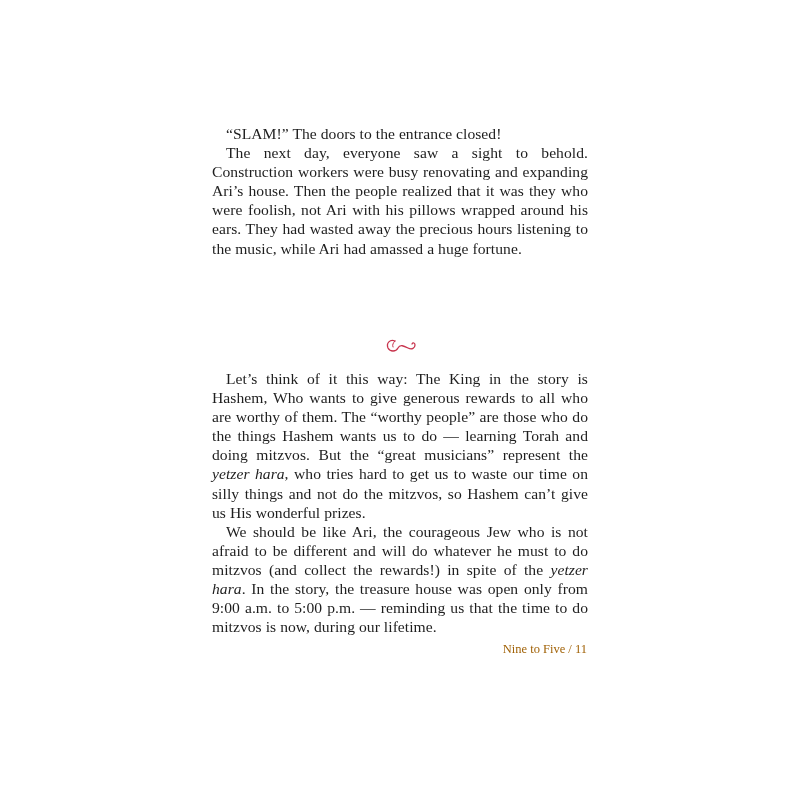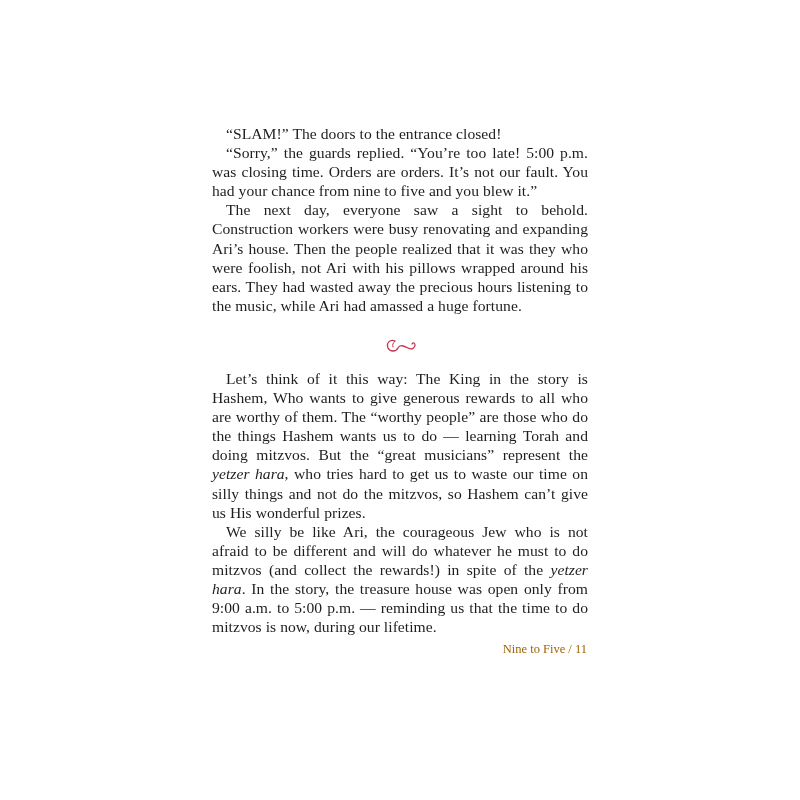--- a/index.html
+++ b/index.html
@@ -57,29 +57,28 @@
       color: #a16207;
     }
   </style>
 </head>
 <body>
 
 <div class="page">
 
   <div class="text-block block-1">
     <p class="para">“SLAM!” The doors to the entrance closed!</p>
-    <p class="para">“Sorry,” the guards replied. “You’re too late! 5:00 p.m. was closing time. Orders are orders. It’s not our fault. You had your chance from nine to five and you blew it.”</p>
     <p class="para">The next day, everyone saw a sight to behold. Construction work­ers were busy renovating and expanding Ari’s house. Then the people realized that it was they who were foolish, not Ari with his pillows wrapped around his ears. They had wasted away the precious hours listening to the music, while Ari had amassed a huge fortune.</p>
   </div>
 
   <svg class="ornament" viewBox="0 0 34 20" xmlns="http://www.w3.org/2000/svg">
     <path d="M11 5 C6 3, 2 7, 4 12 C6 16, 12 16, 14 12 C16 8, 20 10, 24 12 C28 14, 31 12, 31 9 C31 7, 29 6, 28 8" fill="none" stroke="#c8354e" stroke-width="1.3" stroke-linecap="round"></path>
     <path d="M11 5 C9 7, 8 9, 9 11" fill="none" stroke="#c8354e" stroke-width="1" stroke-linecap="round"></path>
   </svg>
 
   <div class="text-block block-2">
     <p class="para"><span>Let’s think of it this way: The King in the story is Hashem, Who wants to give generous rewards to all who are worthy of them. The “worthy people” are those who do the things Hashem wants us to do — learning Torah and doing mitzvos. But the “great musicians” represent the </span><em>yetzer hara</em><span>, who tries hard to get us to waste our time on silly things and not do the mitzvos, so Hashem can’t give us His wonderful prizes.</span></p>
-    <p class="para"><span>We silly be like Ari, the courageous Jew who is not afraid to be different and will do whatever he must to do mitzvos (and collect the rewards!) in spite of the </span><em>yetzer hara</em><span>. In the story, the treasure house was open only from 9:00 a.m. to 5:00 p.m. — reminding us that the time to do mitzvos is now, during our lifetime.</span></p>
+    <p class="para"><span>We should be like Ari, the courageous Jew who is not afraid to be different and will do whatever he must to do mitzvos (and collect the rewards!) in spite of the </span><em>yetzer hara</em><span>. In the story, the treasure house was open only from 9:00 a.m. to 5:00 p.m. — reminding us that the time to do mitzvos is now, during our lifetime.</span></p>
   </div>
 
   <div class="folio">Nine to Five / 11</div>
 
 </div>
 
 </body></html>

